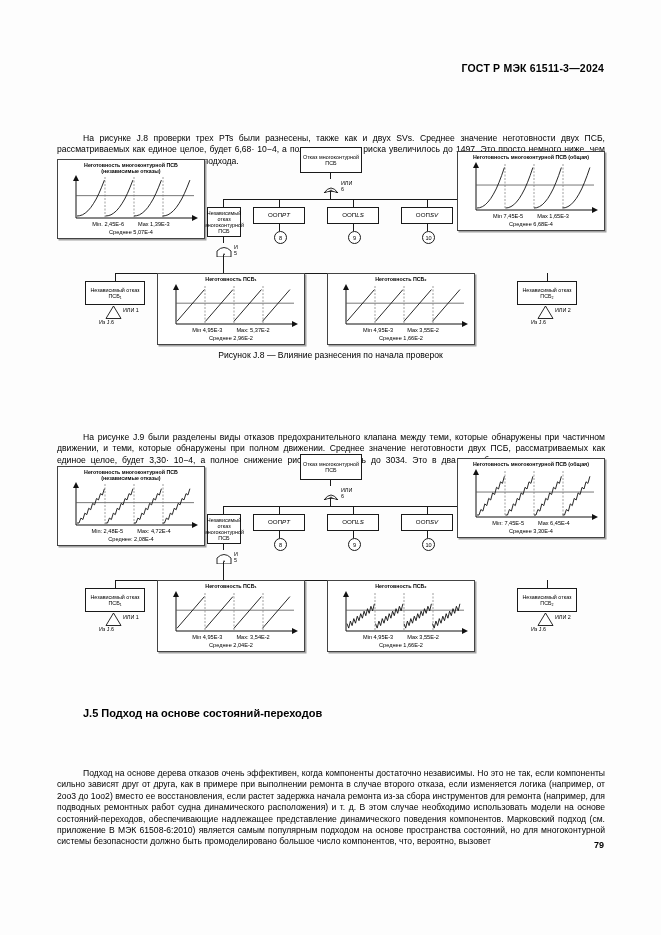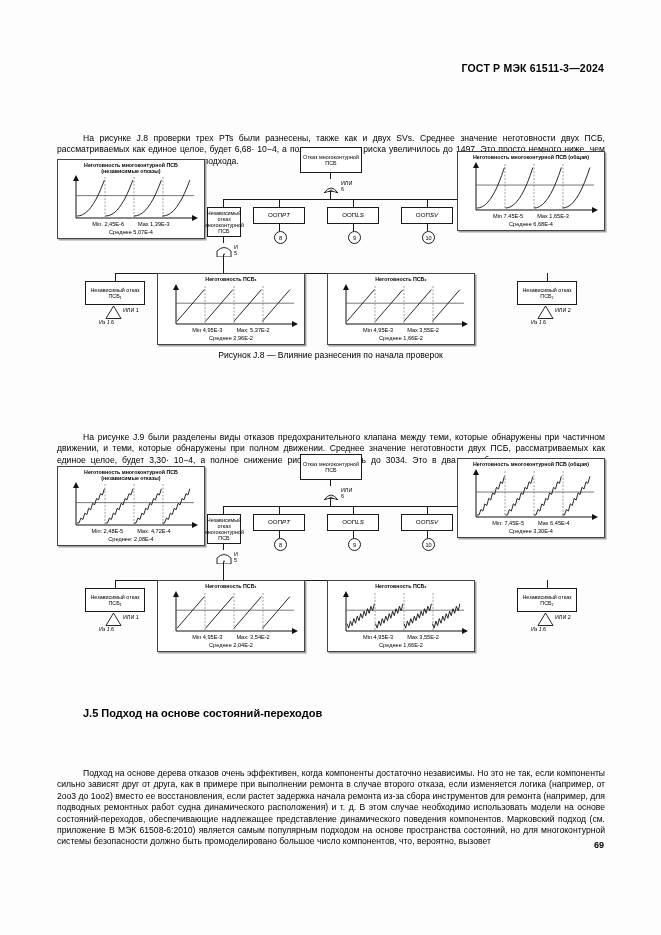--- a/index.html
+++ b/index.html
@@ -303,14 +303,14 @@
         <div class="cstats" style="bottom: 10px;"><span>Min  4,95E-3</span><span style="display:inline-block;width:14px"></span><span>Max  3,55E-2</span></div>
         <div class="cstats" style="bottom: 2px;">Среднее  1,66E-2</div>
       </div>
     </div>
 
 
   <div class="para" style="top:708px;font-weight:bold;font-size:11px;text-indent:26px;">J.5 Подход на основе состояний-переходов</div>
 
   <div class="para indent" style="top:724px;">Подход на основе дерева отказов очень эффективен, когда компоненты достаточно независимы. Но это не так, если компоненты сильно зависят друг от друга, как в примере при выполнении ремонта в случае второго отказа, если изменяется логика (например, от 2oo3 до 1oo2) вместо ее восстановления, если растет задержка начала ремонта из-за сбора инструментов для ремонта (например, для подводных ремонтных работ судна динамического расположения) и т. д. В этом случае необходимо использовать модели на основе состояний-переходов, обеспечивающие надлежащее представление динамического поведения компонентов. Марковский подход (см. приложение В МЭК 61508-6:2010) является самым популярным подходом на основе пространства состояний, но для многоконтурной системы безопасности должно быть промоделировано большое число компонентов, что, вероятно, вызовет</div>
 
-  <div class="pageno">69</div>
+  <div class="pageno">79</div>
 </div>
 
 </body></html>

